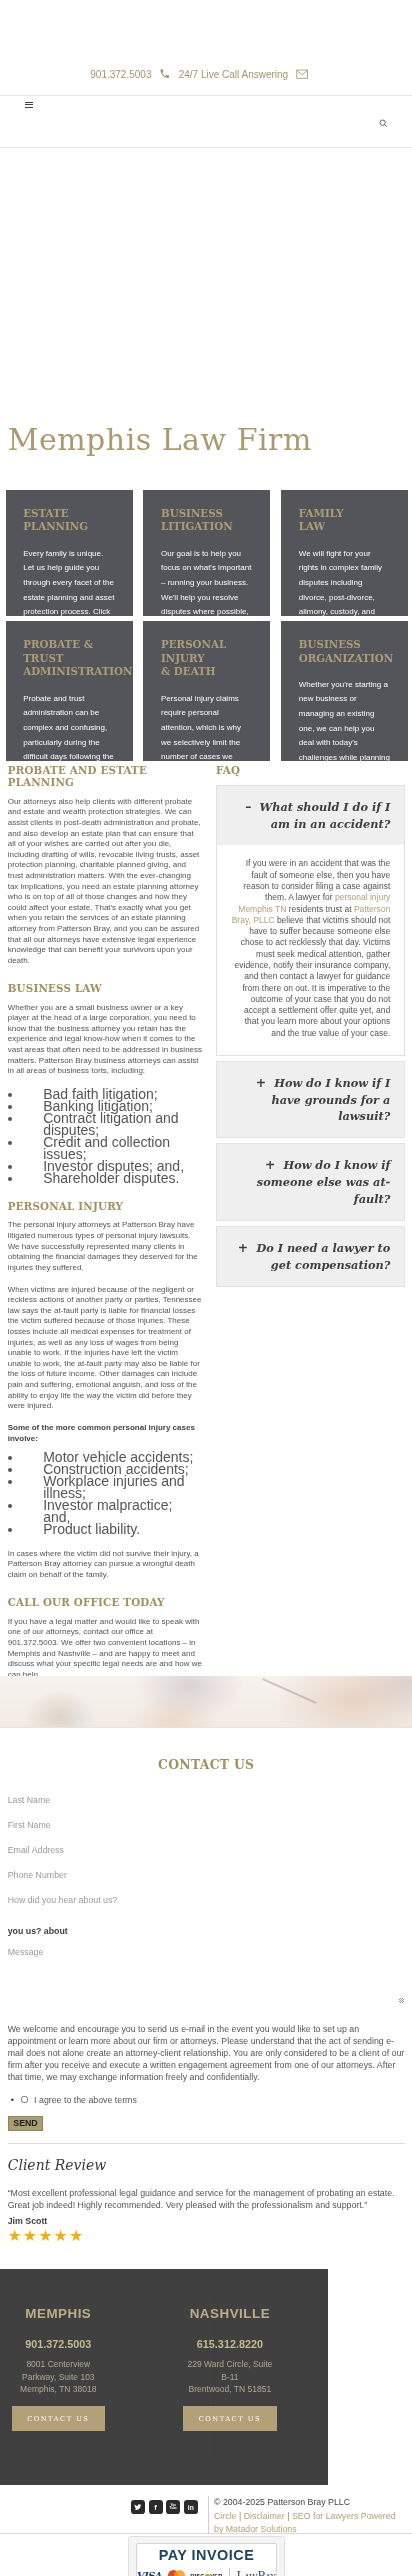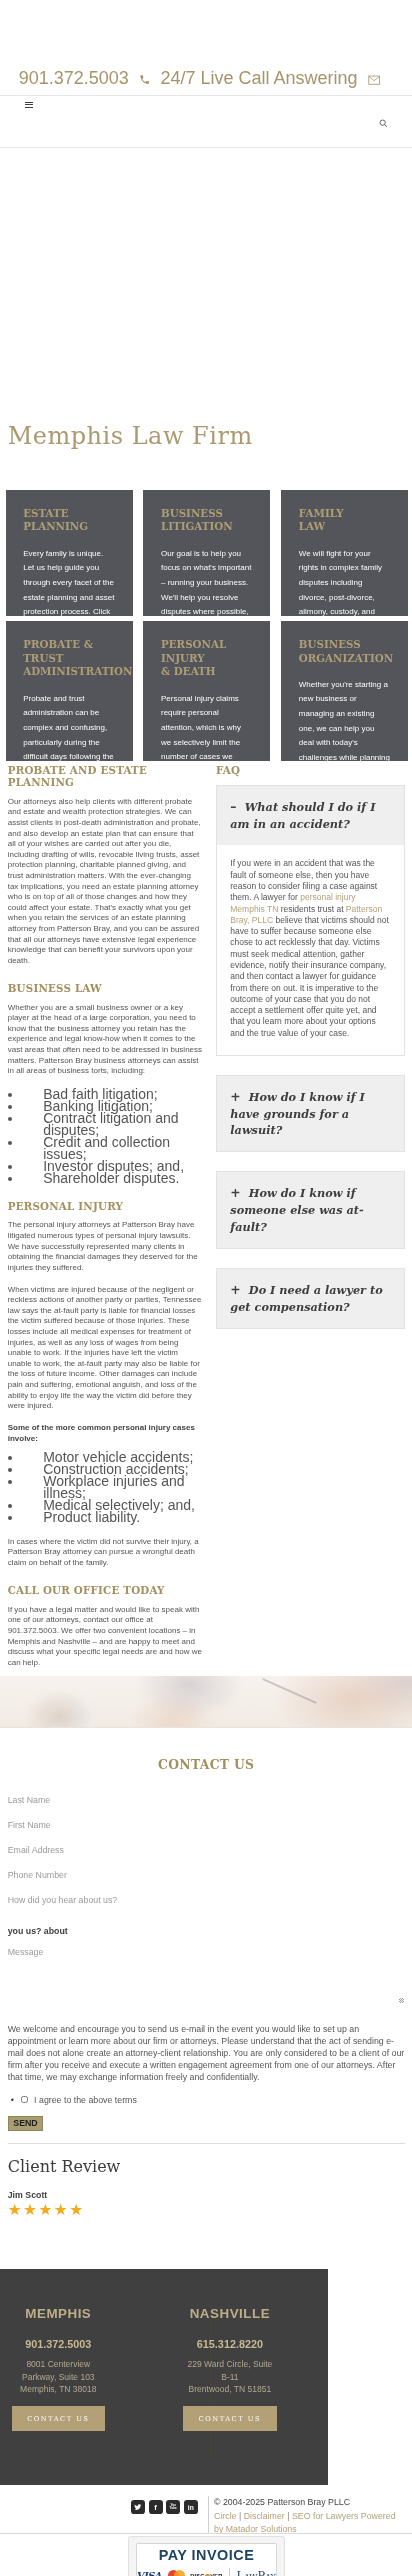--- a/index.html
+++ b/index.html
@@ -3,34 +3,34 @@
 <meta charset="utf-8">
 <style>
   * { margin:0; padding:0; box-sizing:border-box; }
   html,body { background:#fff; }
   body {
     width:412px; height:2685px; position:relative; overflow:hidden;
     font-family:"Liberation Sans", sans-serif; color:#555;
   }
 
   
-  .topbar { position:absolute; top:68px; left:0; right:8px; text-align:center; color:#a6946a; font-size:18px; }
+  .topbar { position:absolute; top:68px; left:0; right:8px; text-align:center; color:#a6946a; font-size:10px; }
   .topbar .ic { display:inline-block; vertical-align:-1.5px; margin:0 5.2px; }
   .topbar a { color:#a6946a; text-decoration:none; }
 
   
   .nav { position:absolute; top:95px; left:0; right:0; height:53px;
          border-top:0.5px solid #e7e7e7; border-bottom:0.5px solid #e7e7e7; background:#fff; }
   .hamburger { position:absolute; left:25px; top:5.7px; width:7.7px; cursor:pointer; }
   .hamburger div { height:1px; background:#3e3e3e; margin-bottom:1.5px; }
   .searchbtn { position:absolute; right:24px; top:23px; cursor:pointer; }
 
   
   .hero-title { position:absolute; top:422px; left:7.7px;
-    font-family:"DejaVu Serif", serif; font-weight:400; font-size:24px; color:#ab9a70; letter-spacing:0.5px; }
+    font-family:"DejaVu Serif", serif; font-weight:400; font-size:30px; color:#ab9a70; letter-spacing:0.5px; }
 
   
   .boxes { position:absolute; top:490px; left:5.7px; width:402px;
     display:grid; grid-template-columns:127px 127px 127px; column-gap:10.8px; row-gap:5.2px; }
   .pbox { background:#54555a; color:#fff; padding:16.5px 17.5px; overflow:hidden; cursor:pointer; }
   .pbox.r1 { height:126px; }
   .pbox.r2 { height:140px; }
   .pbox-title { font-family:"DejaVu Serif", serif; font-weight:700; font-size:10.3px; line-height:1.35;
     color:#ae9d75; white-space:pre-line; margin-bottom:12.4px; }
   .pbox-body { font-size:8px; line-height:1.83; color:#fdfdfd; }
@@ -44,21 +44,21 @@
   .col-left p { font-size:8px; line-height:10.6px; color:#555; margin-bottom:11.3px; }
   .col-left p.blabel { font-weight:700; color:#444; margin-bottom:7.2px; }
   .col-left h2.sec { margin-top:15.5px; }
   .col-left h2.sec:first-child { margin-top:0; }
   .col-left ul { margin:2.1px 0 13.4px 15.5px; }
   .col-left li { font-size:14px; line-height:12px; color:#555;padding-left:20px; }
   .cta-link { display:inline-block; margin-top:3.1px; font-size:8.8px; font-weight:700; color:#b3a077;
     text-decoration:none; cursor:pointer; }
 
   
-  .faq-item { border:0.5px solid #e2e2e2; margin-bottom:19px; }
+  .faq-item { border:0.5px solid #e2e2e2; margin-bottom:5px;text-align:right; }
   .faq-q { background:#efefef; padding:12.4px 13.4px; cursor:pointer;
     font-family:"DejaVu Serif", serif; font-style:italic; font-weight:700; font-size:11.3px;
     line-height:1.45; color:#3e3e3e; }
   .faq-q .pm { display:inline-block; font-style:normal; margin-right:8.2px; font-size:12.4px; }
   .faq-a { background:#fff; padding:13.4px 13.4px 15.5px; font-size:8.5px; line-height:11.3px; color:#555; }
   .faq-a a { color:#b3a077; text-decoration:none; cursor:pointer; }
 
   
   .photo-strip { position:absolute; top:1676px; left:0; width:412px; height:52px; overflow:hidden;
     border-bottom:0.5px solid #e9e3dc;
@@ -89,21 +89,21 @@
     color:#444; font-family:"Liberation Sans", sans-serif; background:transparent; padding-top:4.1px; }
   .resize-h { position:absolute; right:1px; bottom:1px; width:4.6px; height:4.6px;
     background:repeating-linear-gradient(135deg, transparent 0 1px, #999 1px 1.5px); }
   .disclaimer { font-size:8.8px; line-height:12px; color:#555; margin-bottom:11.3px; }
   .agree-row { display:flex; align-items:center; margin:0 0 11.3px 3.1px; font-size:8.8px; color:#555; }
   .agree-row .dot { color:#3e3e3e; font-size:9.3px; margin-right:7.2px; }
   .agree-row input { width:6.7px; height:6.7px; margin-right:6.2px; accent-color:#777; }
   .send-btn { display:inline-block; background:#a89e72; border:0.5px solid #8e855e; color:#1d1d1d;
     font-size:8.8px; font-weight:700; padding:1.5px 4.6px; cursor:pointer; font-family:"Liberation Sans",sans-serif; }
   .contact hr { border:none; border-top:0.5px solid #ddd; margin:12.4px 0 0; }
-  .rev-h { font-family:"DejaVu Serif", serif; font-size:16px; font-weight:400;
+  .rev-h { font-family:"DejaVu Serif", serif; font-style:italic; font-size:14px; font-weight:400;
     color:#3b3b3b; margin:12.4px 0 14.4px; }
   .quote { font-size:8.8px; line-height:12px; color:#555; }
   .author { font-size:8.8px; font-weight:700; color:#3f3f3f; margin-top:4.6px; }
   .stars { margin-top:1px; font-size:15.5px; letter-spacing:1.5px; color:#f2ab1d; }
 
   
   .footer { position:absolute; top:2269px; left:0; width:328px; height:216px; background:#404040;
     display:flex; }
   .fcol { width:206px; position:relative; padding-top:37px; }
   .fcol-inner { width:98px; margin-left:9.3px; text-align:center; }
@@ -233,21 +233,21 @@
       </ul>
 
     <h2 class="sec" data-name="personal-injury-heading">PERSONAL INJURY</h2>
     <p data-name="personal-injury-paragraph-1">The personal injury attorneys at Patterson Bray have litigated numerous types of personal injury lawsuits. We have successfully represented many clients in obtaining the financial damages they deserved for the injuries they suffered.</p>
     <p data-name="personal-injury-paragraph-2">When victims are injured because of the negligent or reckless actions of another party or parties, Tennessee law says the at-fault party is liable for financial losses the victim suffered because of those injuries. These losses include all medical expenses for treatment of injuries, as well as any loss of wages from being unable to work. If the injuries have left the victim unable to work, the at-fault party may also be liable for the loss of future income. Other damages can include pain and suffering, emotional anguish, and loss of the ability to enjoy life the way the victim did before they were injured.</p>
     <p class="blabel" data-name="common-cases-label">Some of the more common personal injury cases involve:</p>
     <ul data-name="injury-cases-list">
         <li data-name="list-item">Motor vehicle accidents;</li>
         <li data-name="list-item">Construction accidents;</li>
         <li data-name="list-item">Workplace injuries and illness;</li>
-        <li data-name="list-item">Medical selectively; and,</li>
+        <li data-name="list-item">Investor malpractice; and,</li>
         <li data-name="list-item">Product liability.</li>
       </ul>
     <p data-name="wrongful-death-paragraph">In cases where the victim did not survive their injury, a Patterson Bray attorney can pursue a wrongful death claim on behalf of the family.</p>
 
     <h2 class="sec" data-name="call-office-heading">CALL OUR OFFICE TODAY</h2>
     <p data-name="call-office-paragraph">If you have a legal matter and would like to speak with one of our attorneys, contact our office at 901.372.5003. We offer two convenient locations – in Memphis and Nashville – and are happy to meet and discuss what your specific legal needs are and how we can help.</p>
     <a class="cta-link" data-name="consultation-cta-link">Contact Patterson Bray today for your consultation.</a>
   </div>
 
   <div class="col-right" data-name="faq-column">
@@ -319,20 +319,21 @@
     <span class="dot" data-name="bullet-icon">•</span>
     <input type="checkbox" data-name="agree-terms-checkbox" style="">
     <span data-name="agree-terms-label">I agree to the above terms</span>
   </div>
 
   <button class="send-btn" data-name="send-button">SEND</button>
 
   <hr data-name="divider">
 
   <h3 class="rev-h" data-name="client-review-heading">Client Review</h3>
+  <p class="quote" data-name="client-review-quote">“Most excellent professional legal guidance and service for the management of probating an estate. Great job indeed! Highly recommended. Very pleased with the professionalism and support.”</p>
   <p class="author" data-name="client-review-author">Jim Scott</p>
   <div class="stars" data-name="star-rating-icons">★★★★★</div>
 </div>
 
 <div class="footer" data-name="footer">
   <div class="fcol" data-name="footer-office-memphis">
     <div class="fcol-inner">
       <div class="fcity" data-name="office-city">MEMPHIS</div>
       <div class="fphone" data-name="office-phone">901.372.5003</div>
       <div class="faddr" data-name="office-address">

